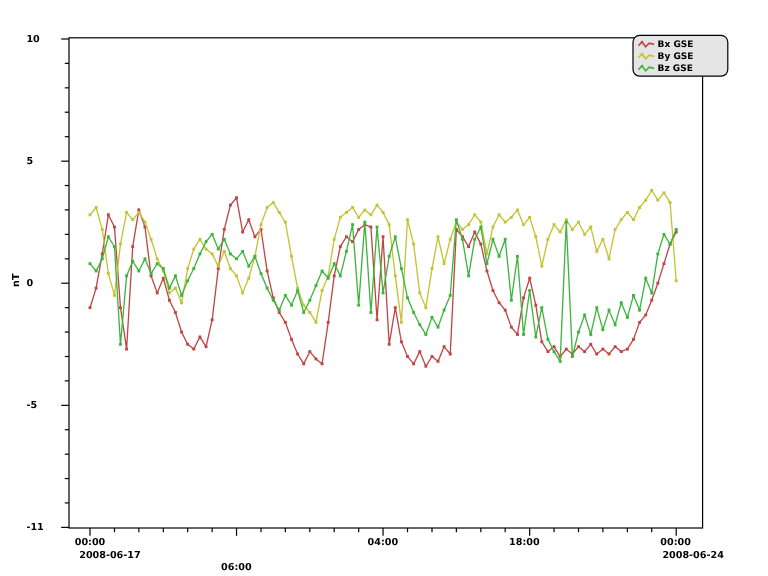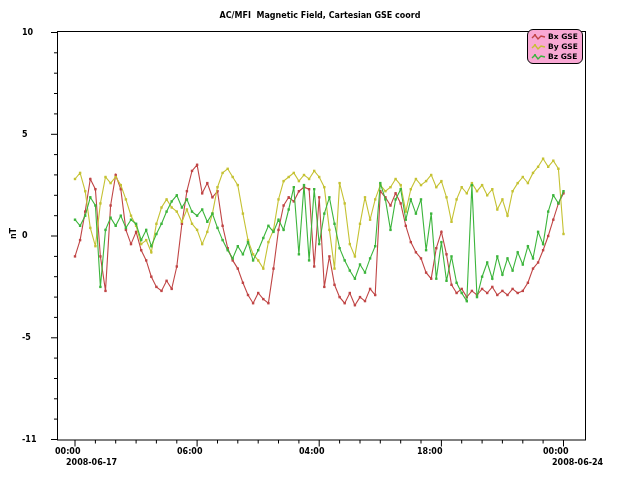--- a/index.html
+++ b/index.html
@@ -3,37 +3,36 @@
 <meta charset="utf-8">
 <style>
   html,body{margin:0;padding:0;background:#fff;}
   #screen{position:relative;width:640px;height:480px;background:#ffffff;overflow:hidden;
           font-family:"DejaVu Sans","Liberation Sans",sans-serif;color:#000;}
   .abs{position:absolute;}
   .chart-title{left:0;right:0;top:11px;text-align:center;font-size:8px;font-weight:bold;white-space:pre;}
   .y-label{left:8px;top:229px;font-size:8px;font-weight:bold;transform:rotate(-90deg);transform-origin:center;}
   .ytick{width:30px;text-align:left;font-size:8px;font-weight:bold;line-height:9px;left:22px;}
   .yt0{top:28px;} .yt1{top:130px;} .yt2{top:231px;} .yt3{top:333px;} .yt4{top:435px;}
-  .xtick{width:40px;font-size:8px;font-weight:bold;top:447px;}
-  .xt0{left:55px;} .xt1{left:177px;} .xt2{left:299px;} .xt3{left:417px;} .xt4{left:543px;}
+  .xtick{width:40px;text-align:center;font-size:8px;font-weight:bold;top:447px;}
+  .xt0{left:55px;} .xt1{left:177px;margin-top:21px;} .xt2{left:299px;} .xt3{left:417px;} .xt4{left:543px;}
   .xdate{font-size:8px;font-weight:bold;top:458px;white-space:nowrap;}
   .xd0{left:66px;} .xd1{left:552px;}
   #plot-svg{left:0;top:0;}
-  .legend{left:527px;top:29px;width:56px;height:35px;border:1px solid #000;border-radius:6px;
-          background:#f9a8d4;box-sizing:border-box;padding:2px 0 0 3px;text-align:right;}
+  .legend{left:527px;top:29px;width:80px;height:35px;border:1px solid #000;border-radius:6px;
+          background:#e5e5e5;box-sizing:border-box;padding:2px 0 0 3px;text-align:right;}
   .legend-row{display:flex;align-items:center;height:10px;}
   .legend-row svg{flex:0 0 15px;margin-right:2px;}
   .legend-label{font-size:7.5px;font-weight:bold;line-height:10px;white-space:nowrap;}
 </style>
 </head>
 <body>
 
 <div id="screen">
 
-  <div class="abs chart-title">AC/MFI  Magnetic Field, Cartesian GSE coord</div>
 
   <div class="abs y-label">nT</div>
 
   <div class="abs ytick yt0">10</div>
   <div class="abs ytick yt1">5</div>
   <div class="abs ytick yt2">0</div>
   <div class="abs ytick yt3">-5</div>
   <div class="abs ytick yt4">-11</div>
 
   <svg id="plot-svg" class="abs" width="640" height="480" viewBox="0 0 640 480">

